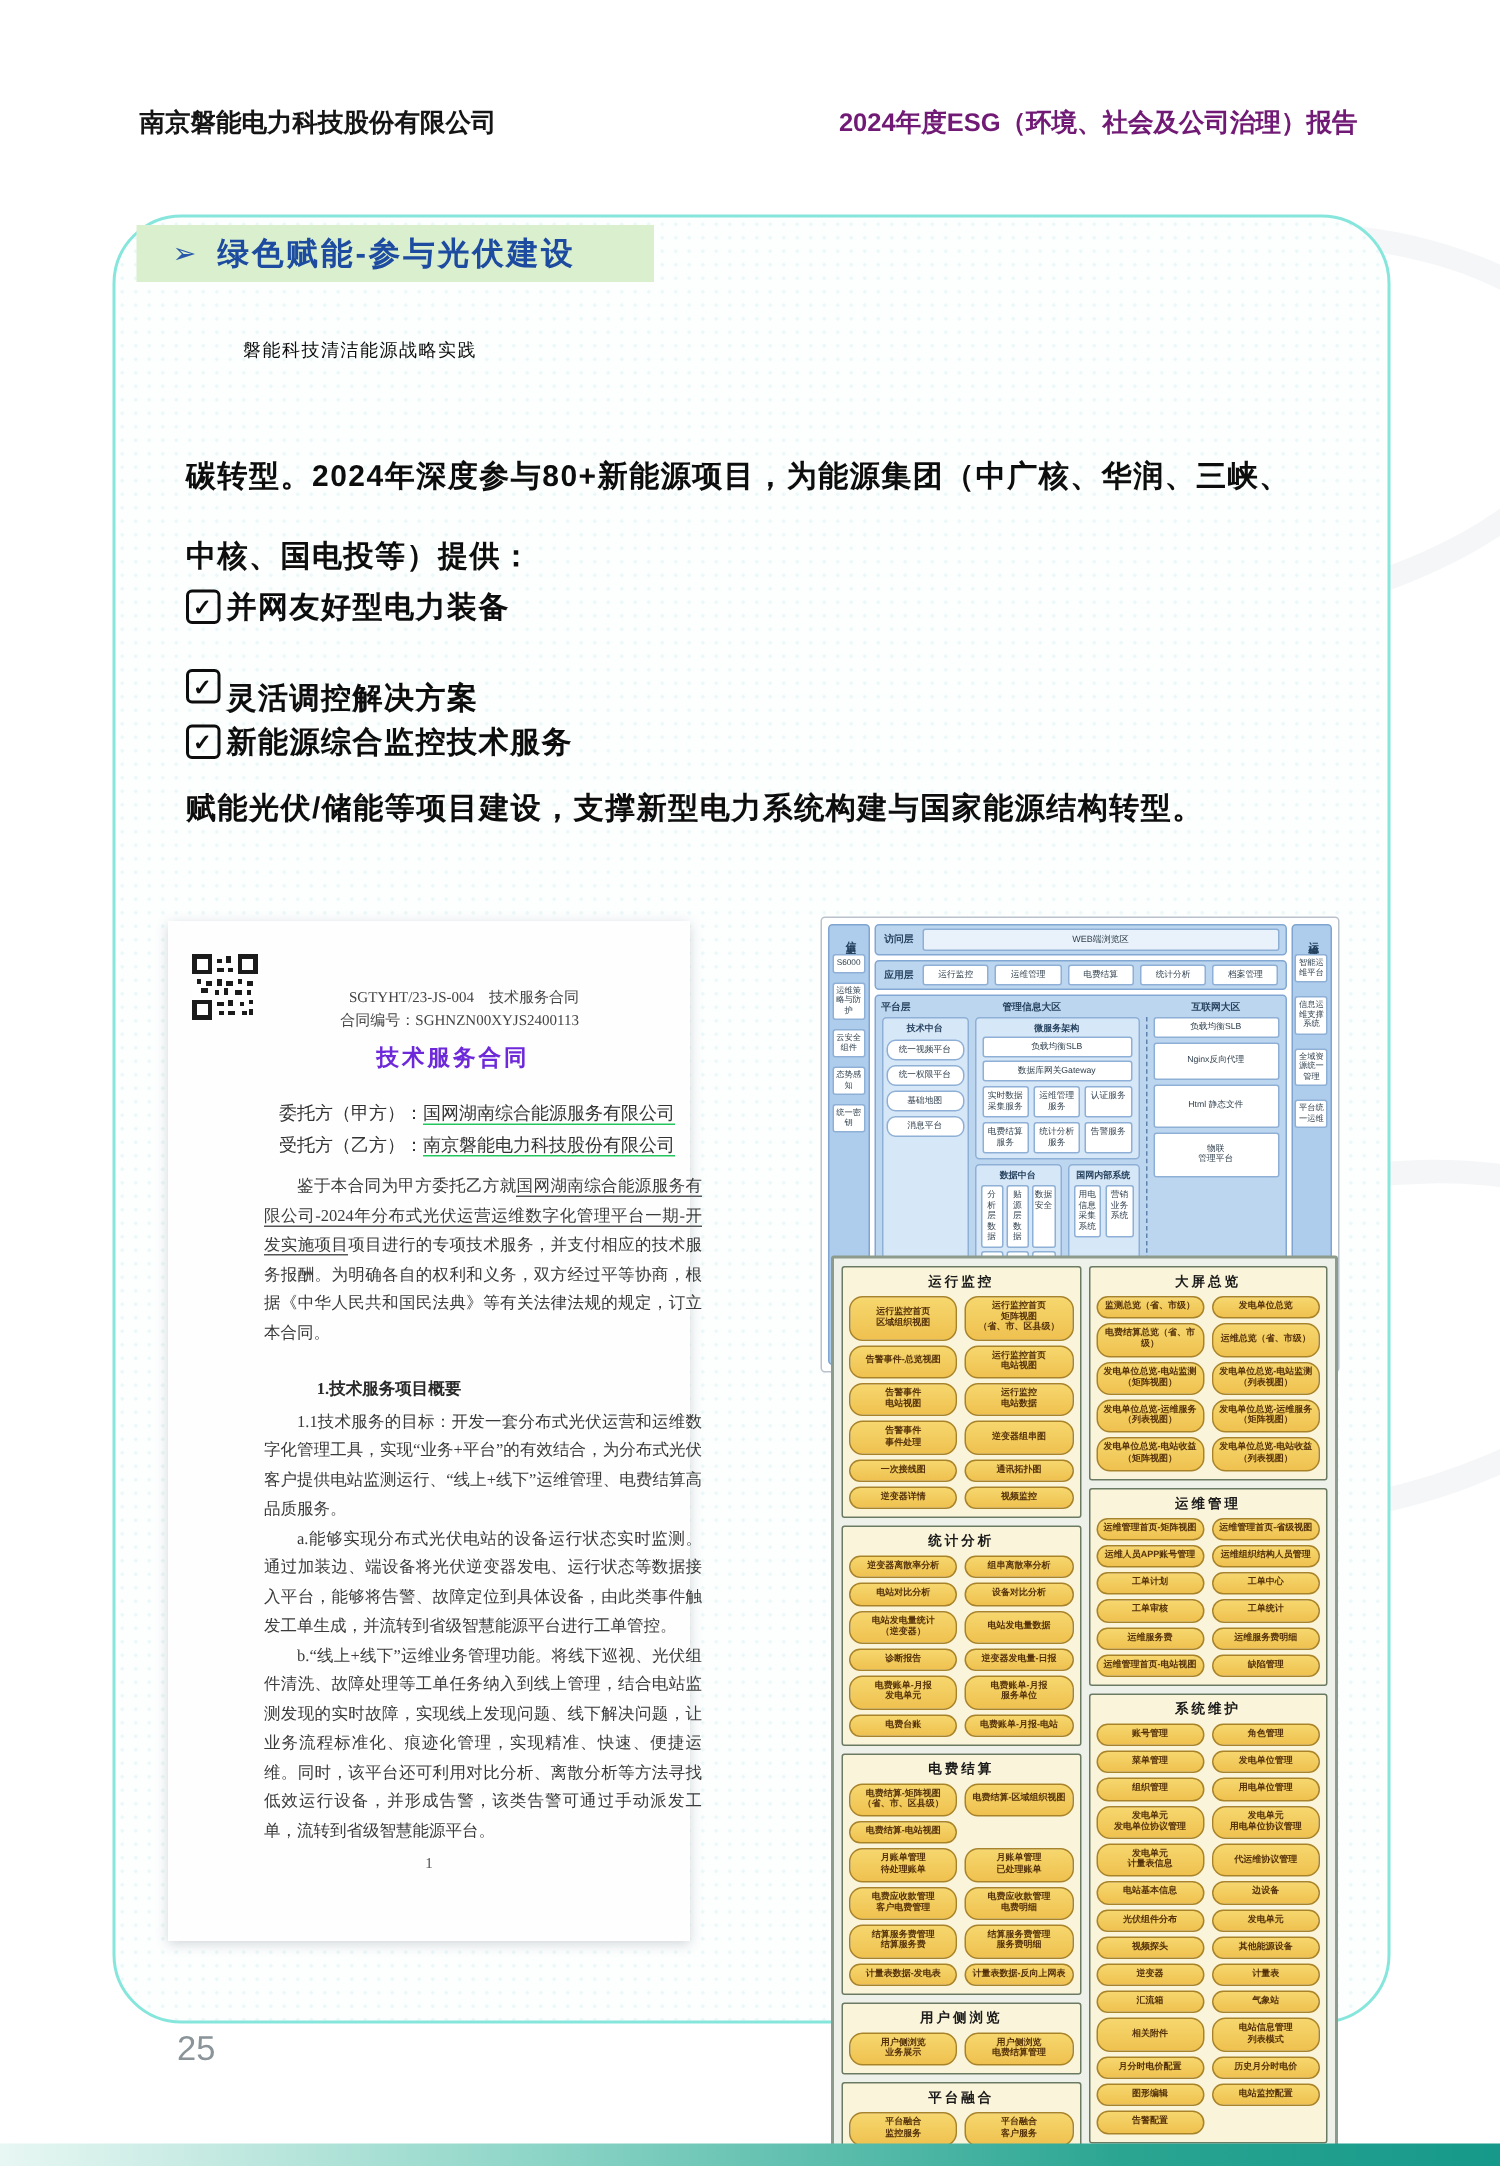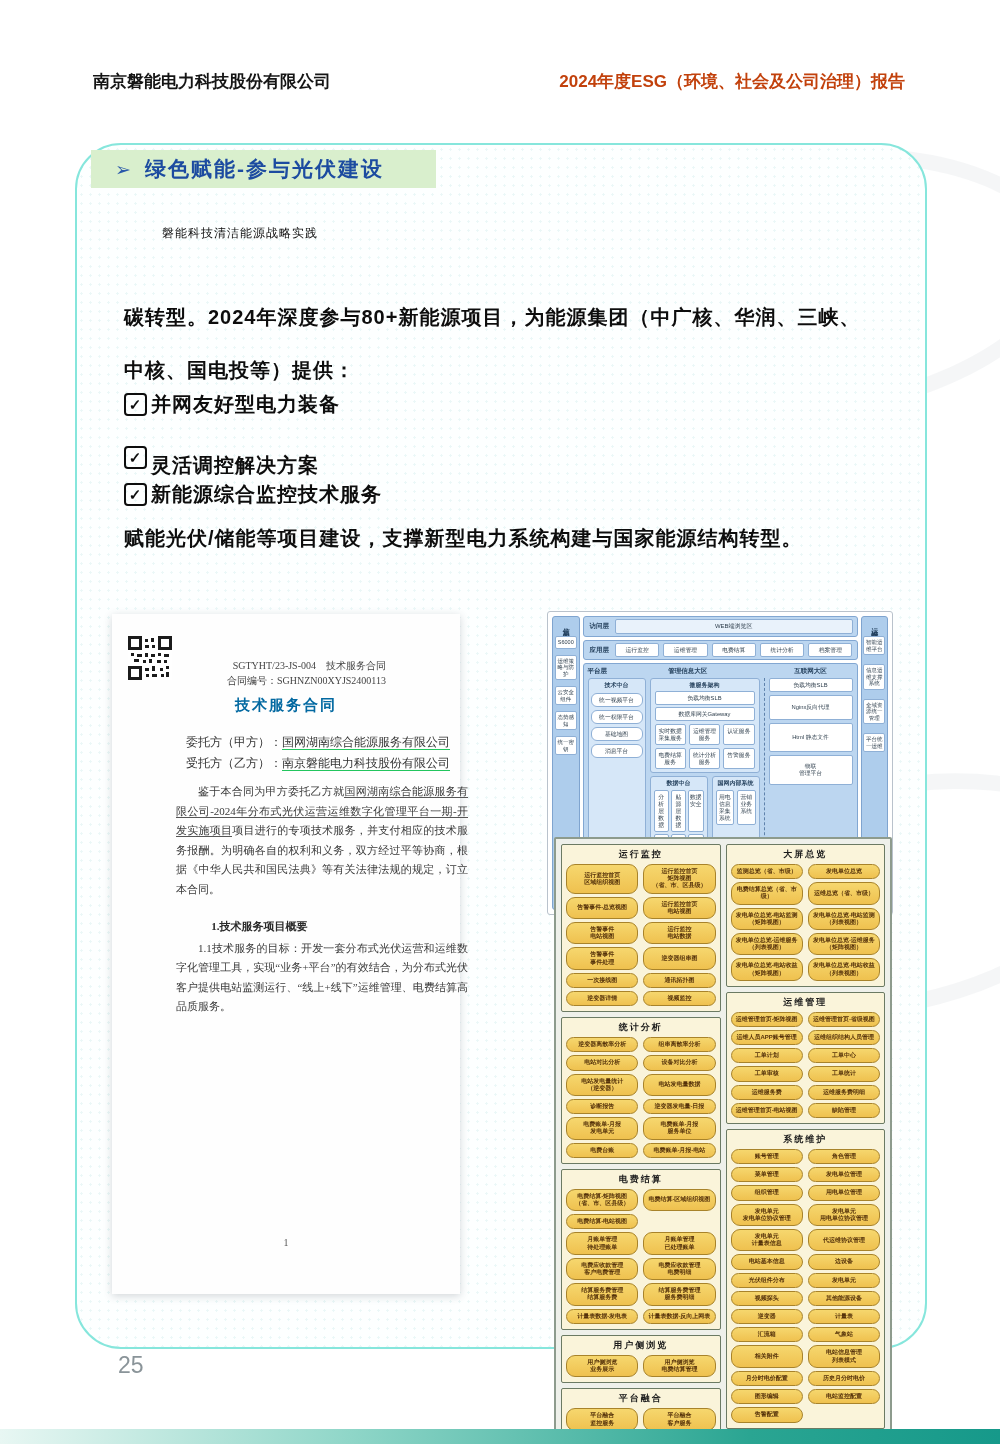--- a/index.html
+++ b/index.html
@@ -3,21 +3,21 @@
 <meta charset="utf-8">
 <style>
   html,body{margin:0;padding:0;}
   body{
     width:1000px;height:1444px;position:relative;overflow:hidden;
     background:#ffffff;font-family:"Liberation Sans",sans-serif;color:#111;
   }
   
   .hdr{position:absolute;top:70px;left:0;width:1000px;height:30px;}
   .hdr .co{position:absolute;left:93px;top:0;font-size:17px;font-weight:700;color:#151515;}
-  .hdr .rep{position:absolute;right:95px;top:0;font-size:17px;font-weight:700;color:#c2410c;}
+  .hdr .rep{position:absolute;right:95px;top:0;font-size:17px;font-weight:700;color:#701a75;}
   
   .swirl{position:absolute;border:16px solid rgba(195,200,206,.16);border-radius:50%;}
   .swirl.s1{width:520px;height:240px;right:-70px;top:150px;transform:rotate(-7deg);}
   .swirl.s2{width:420px;height:200px;right:-120px;top:780px;transform:rotate(-12deg);}
   
   .panel{
     position:absolute;left:75px;top:143px;width:848px;height:1202px;
     border:2px solid #86e6dc;border-radius:46px;
     background:
       radial-gradient(circle, rgba(130,205,205,.14) 1px, transparent 1.3px) 0 0/9px 9px,
@@ -33,21 +33,21 @@
   .c1{top:246px;} .c2{top:291px;} .c3{top:336px;}
   .cbox{width:19px;height:19px;border:2.5px solid #0d0d0d;border-radius:4px;display:inline-flex;align-items:center;justify-content:center;font-size:15px;font-weight:900;margin-right:4px;}
   .closing{position:absolute;left:47px;top:380px;font-size:20px;font-weight:700;color:#0d0d0d;letter-spacing:1px;}
   
   .contract{
     position:absolute;left:35px;top:469px;width:348px;height:680px;background:#fefefe;
     box-shadow:0 2px 8px rgba(60,70,80,.22);font-family:"Liberation Serif",serif;color:#3a3a3a;
   }
   .qr{position:absolute;left:16px;top:22px;width:44px;height:44px;}
   .c-code{position:absolute;right:74px;top:44px;text-align:right;font-size:10px;line-height:15px;color:#444;}
-  .c-title{position:absolute;left:0;top:82px;width:100%;text-align:center;font-size:15px;font-weight:700;color:#0369a1;letter-spacing:2px;}
+  .c-title{position:absolute;left:0;top:82px;width:100%;text-align:center;font-size:15px;font-weight:700;color:#6d28d9;letter-spacing:2px;padding-left:16px;}
   .c-parties{position:absolute;left:74px;top:118px;font-size:12px;line-height:21px;color:#333;}
   .c-parties .u{border-bottom:1px solid #22c55e;}
   .c-body{position:absolute;left:64px;top:168px;width:292px;font-size:11px;line-height:19.5px;text-align:justify;color:#3a3a3a;}
   .c-body p{margin:0 0 0 0;text-indent:2em;}
   .c-body p.heading{font-weight:700;color:#2a2a2a;margin-top:18px;margin-bottom:2px;text-indent:3.2em;}
   .c-body p.intro{margin-bottom:14px;}
   .c-body .useg{border-bottom:1px solid #555;}
   .c-pageno{position:absolute;left:0;bottom:46px;width:100%;text-align:center;font-size:10px;color:#555;}
   
   .oa-fig{position:absolute;left:470px;top:466px;width:346px;}
@@ -183,20 +183,22 @@
     </div>
     <div class="c-title">技术服务合同</div>
     <div class="c-parties">
       <div><span>委托方（甲方）：</span><span class="u">国网湖南综合能源服务有限公司</span></div>
       <div><span>受托方（乙方）：</span><span class="u">南京磐能电力科技股份有限公司</span></div>
     </div>
     <div class="c-body">
         <p class="intro"><span>鉴于本合同为甲方委托乙方就</span><span class="useg">国网湖南综合能源服务有限公司-2024年分布式光伏运营运维数字化管理平台一期-开发实施项目</span><span>项目进行的专项技术服务，并支付相应的技术服务报酬。为明确各自的权利和义务，双方经过平等协商，根据《中华人民共和国民法典》等有关法律法规的规定，订立本合同。</span></p>
         <p class="heading"><span>1.技术服务项目概要</span></p>
         <p class="body"><span>1.1技术服务的目标：开发一套分布式光伏运营和运维数字化管理工具，实现“业务+平台”的有效结合，为分布式光伏客户提供电站监测运行、“线上+线下”运维管理、电费结算高品质服务。</span></p>
+        <p class="body"><span>a.能够实现分布式光伏电站的设备运行状态实时监测。通过加装边、端设备将光伏逆变器发电、运行状态等数据接入平台，能够将告警、故障定位到具体设备，由此类事件触发工单生成，并流转到省级智慧能源平台进行工单管控。</span></p>
+        <p class="body"><span>b.“线上+线下”运维业务管理功能。将线下巡视、光伏组件清洗、故障处理等工单任务纳入到线上管理，结合电站监测发现的实时故障，实现线上发现问题、线下解决问题，让业务流程标准化、痕迹化管理，实现精准、快速、便捷运维。同时，该平台还可利用对比分析、离散分析等方法寻找低效运行设备，并形成告警，该类告警可通过手动派发工单，流转到省级智慧能源平台。</span></p>
       </div>
     <div class="c-pageno">1</div>
   </div>
 
   <div class="oa-fig">
     <div class="oa-frame">
       <div class="oa-vbar">
         <div class="vt">信息安全</div>
         <div style="display:flex;flex-direction:column;gap:6px;align-items:center;">
             <div class="oa-vitem">S6000</div>

